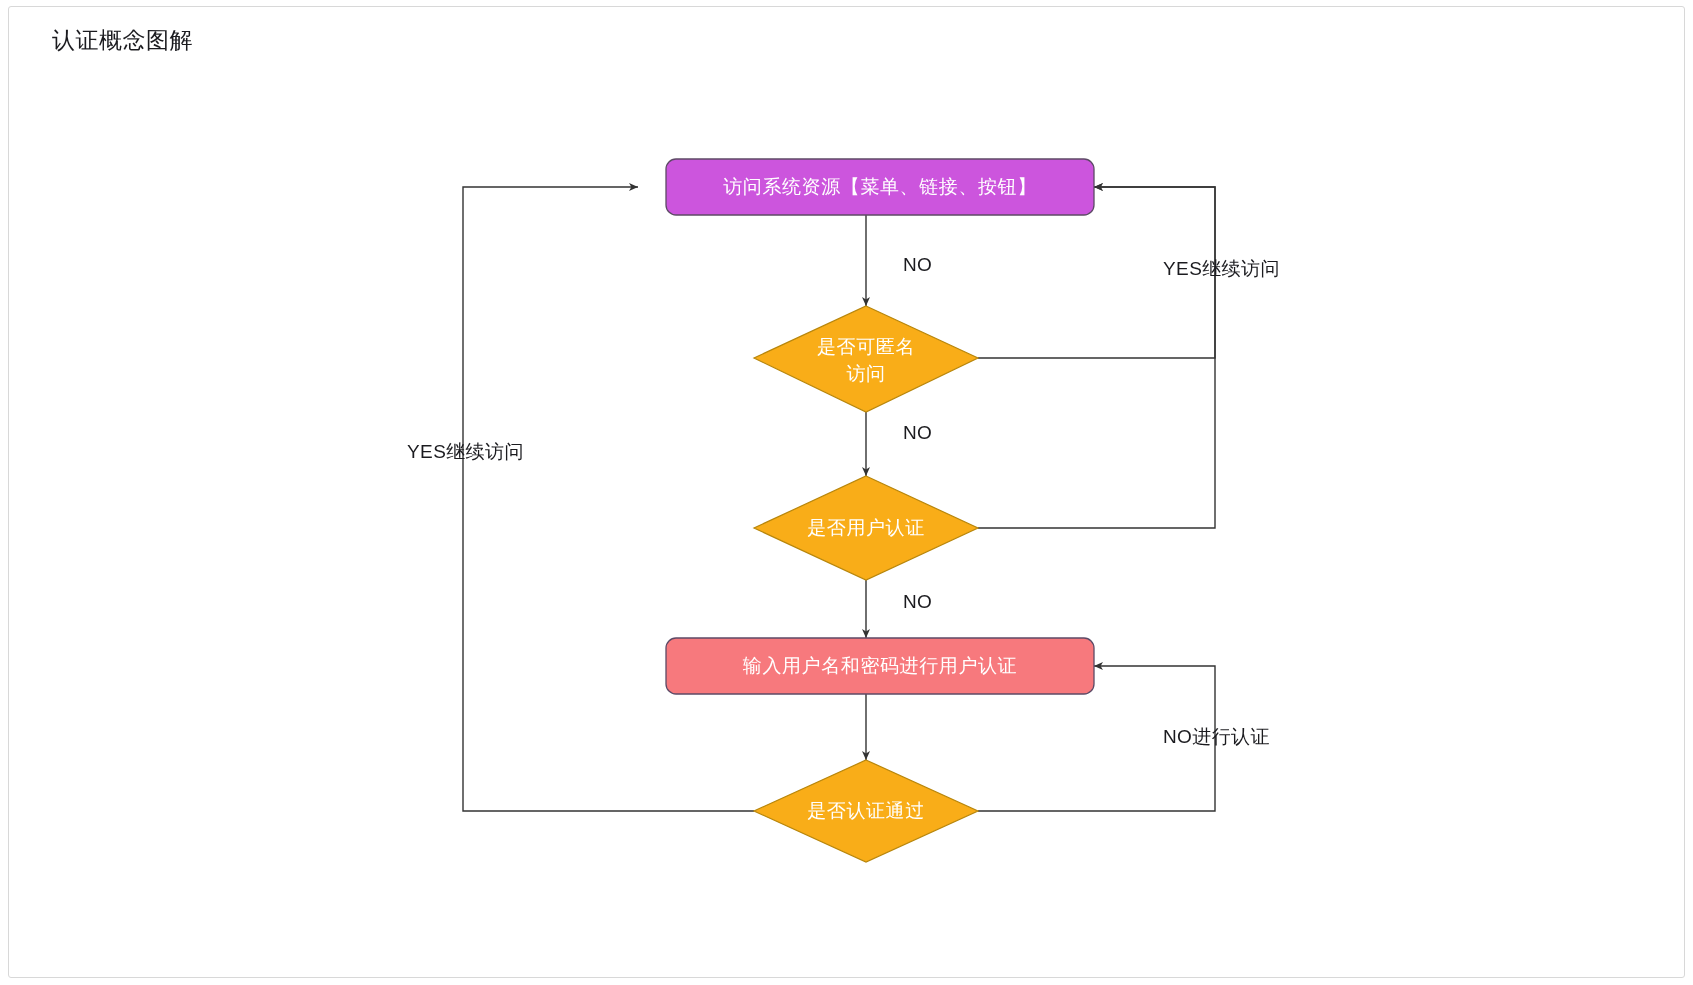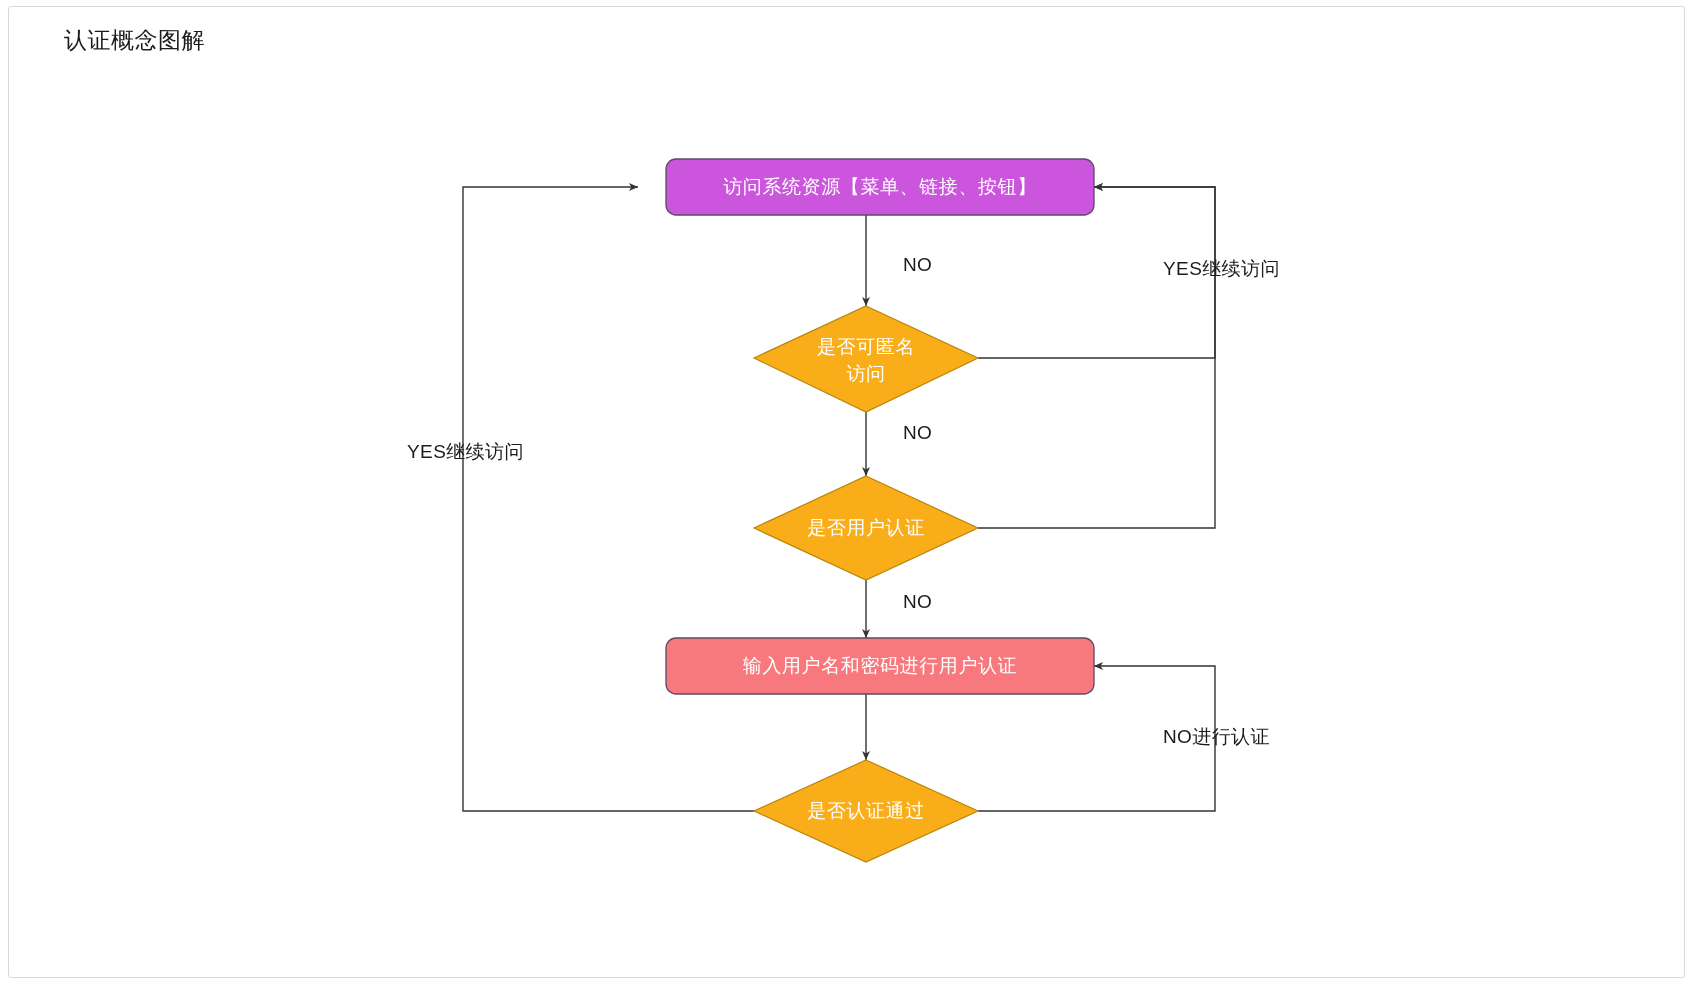--- a/index.html
+++ b/index.html
@@ -21,21 +21,21 @@
     left: 8px;
     top: 6px;
     width: 1677px;
     height: 972px;
     border: 1px solid #d8d8d8;
     border-radius: 3px;
     background: #ffffff;
   }
   #diagram-title {
     position: absolute;
-    left: 64px;
+    left: 52px;
     top: 26px;
     font-size: 23px;
     line-height: 28px;
     color: #1b1b1f;
     letter-spacing: 0.5px;
     white-space: nowrap;
   }
   #flow-svg {
     position: absolute;
     left: 0;

